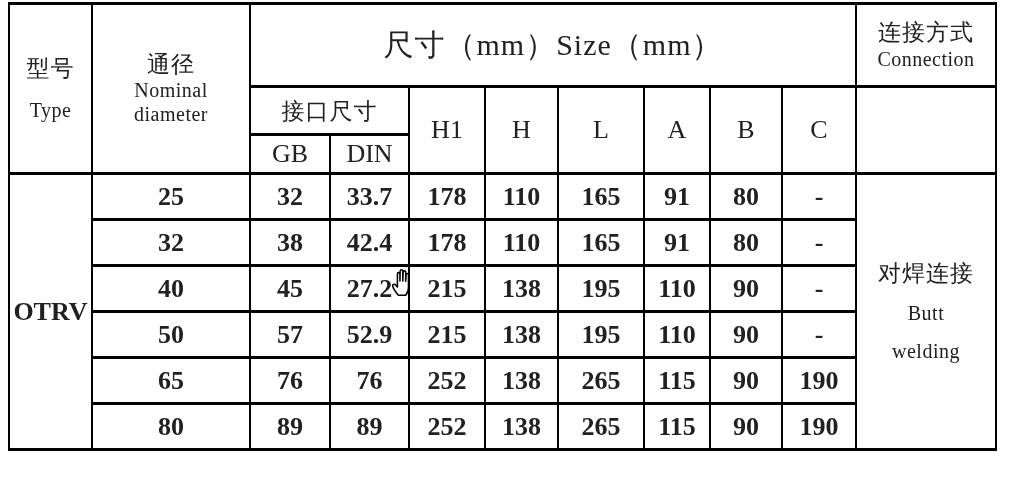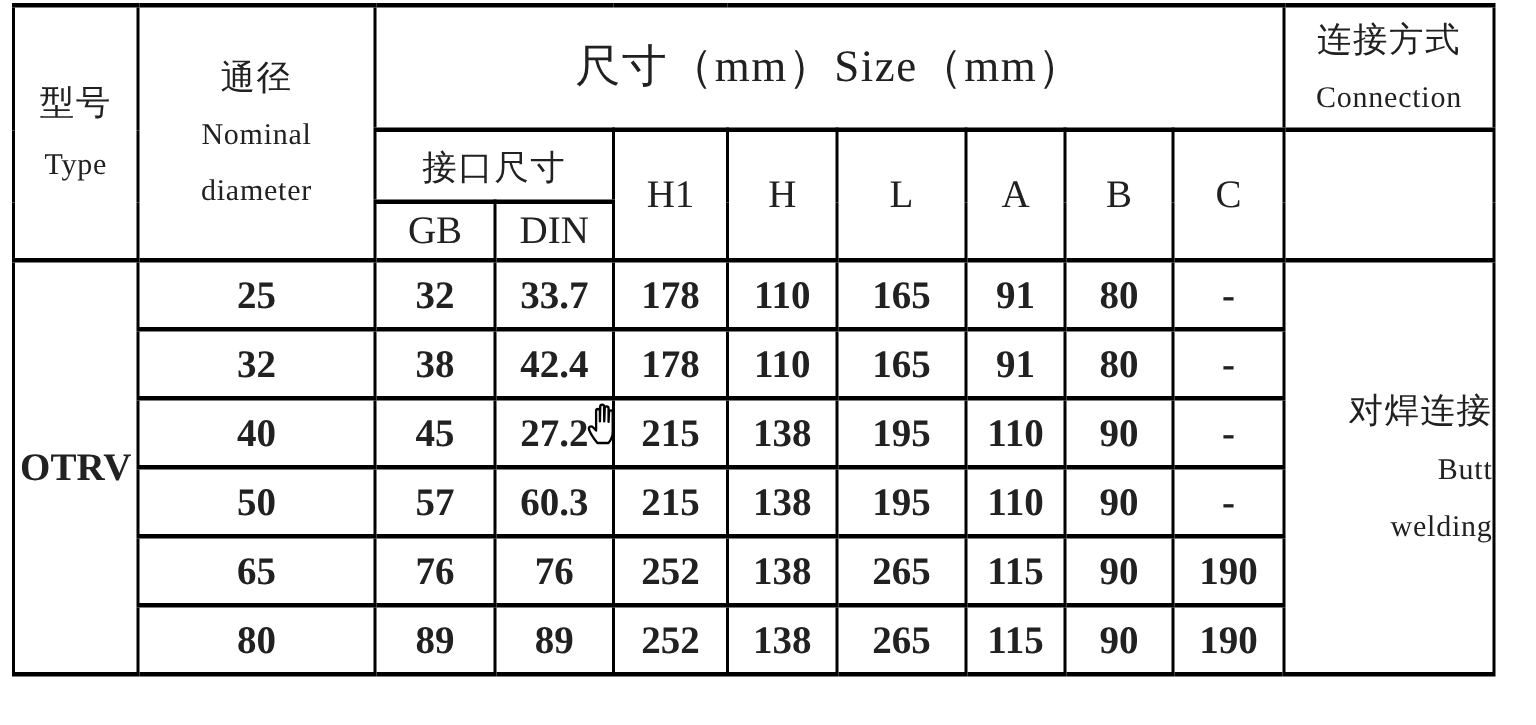--- a/index.html
+++ b/index.html
@@ -53,37 +53,37 @@
     display: flex;
     flex-direction: column;
     justify-content: center;
     gap: 16px;
   }
   .stack-tight {
     display: flex;
     flex-direction: column;
     align-items: center;
     justify-content: center;
-    gap: 13px;
+    gap: 0;
   }
   td.size-header .mixed {
     font-size: 30px;
     letter-spacing: 1px;
   }
   td.dim-col {
     font-size: 24px;
   }
   td.num {
     font-size: 26px;
     font-weight: bold;
   }
   .conn-stack {
     display: flex;
     flex-direction: column;
-    align-items: flex-end;
+    align-items: center;
     justify-content: center;
     gap: 14px;
   }
   
   .cursor {
     position: absolute;
     left: 389px;
     top: 266px;
     width: 27px;
     height: 31px;
@@ -194,21 +194,21 @@
       <td class="num">138</td>
       <td class="num">195</td>
       <td class="num">110</td>
       <td class="num">90</td>
       <td class="num">-</td>
     </tr>
 
     <tr style="height:46px">
       <td class="num">50</td>
       <td class="num">57</td>
-      <td class="num">60.3</td>
+      <td class="num">52.9</td>
       <td class="num">215</td>
       <td class="num">138</td>
       <td class="num">195</td>
       <td class="num">110</td>
       <td class="num">90</td>
       <td class="num">-</td>
     </tr>
 
     <tr style="height:46px">
       <td class="num">65</td>

